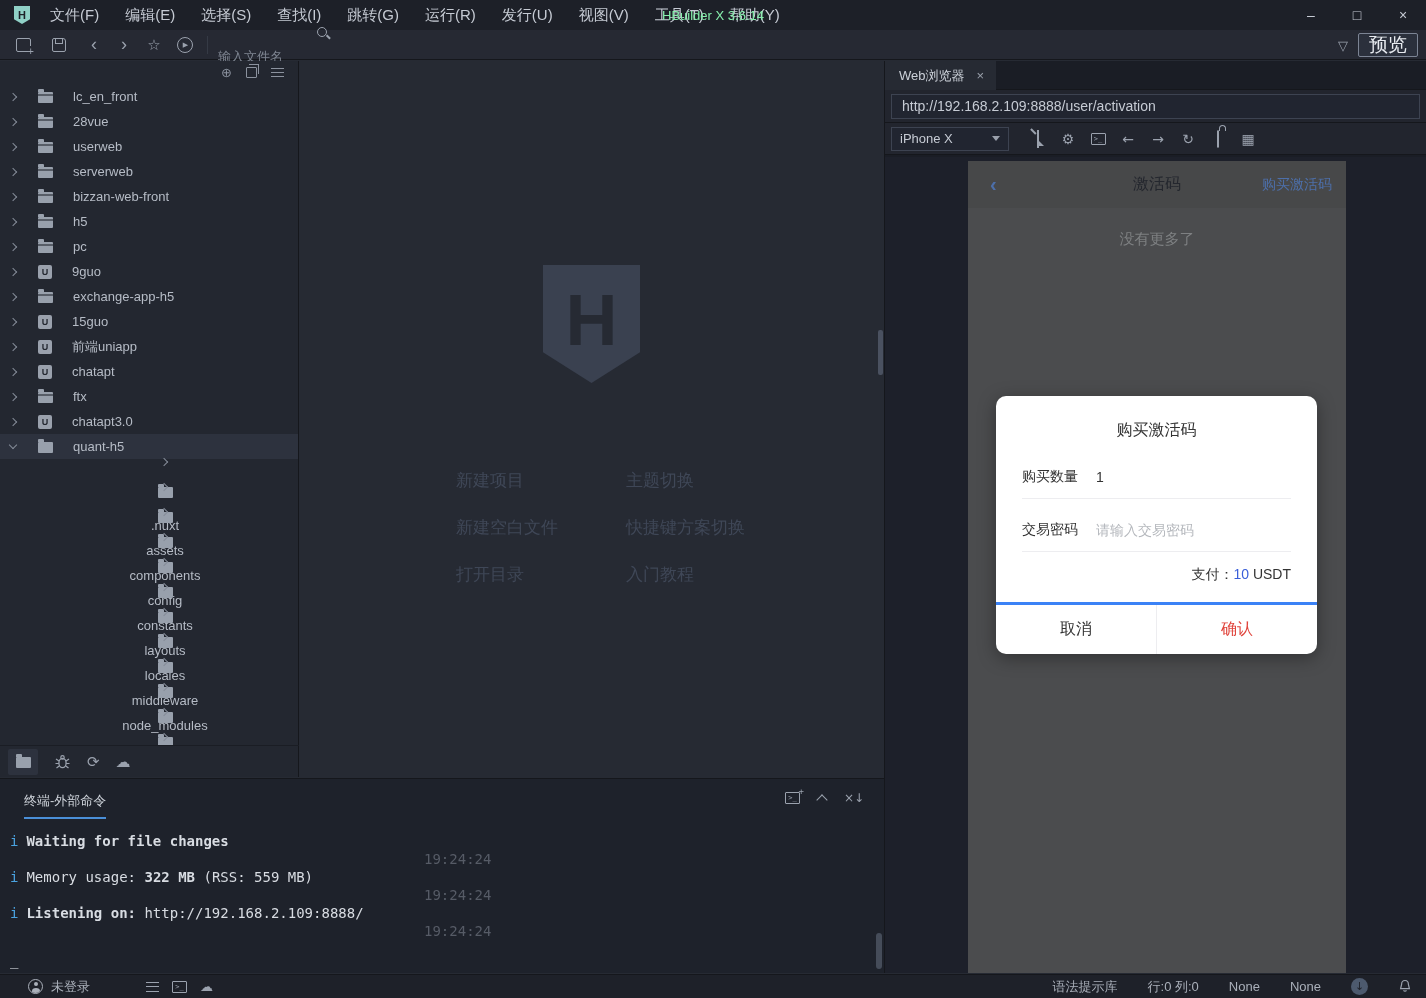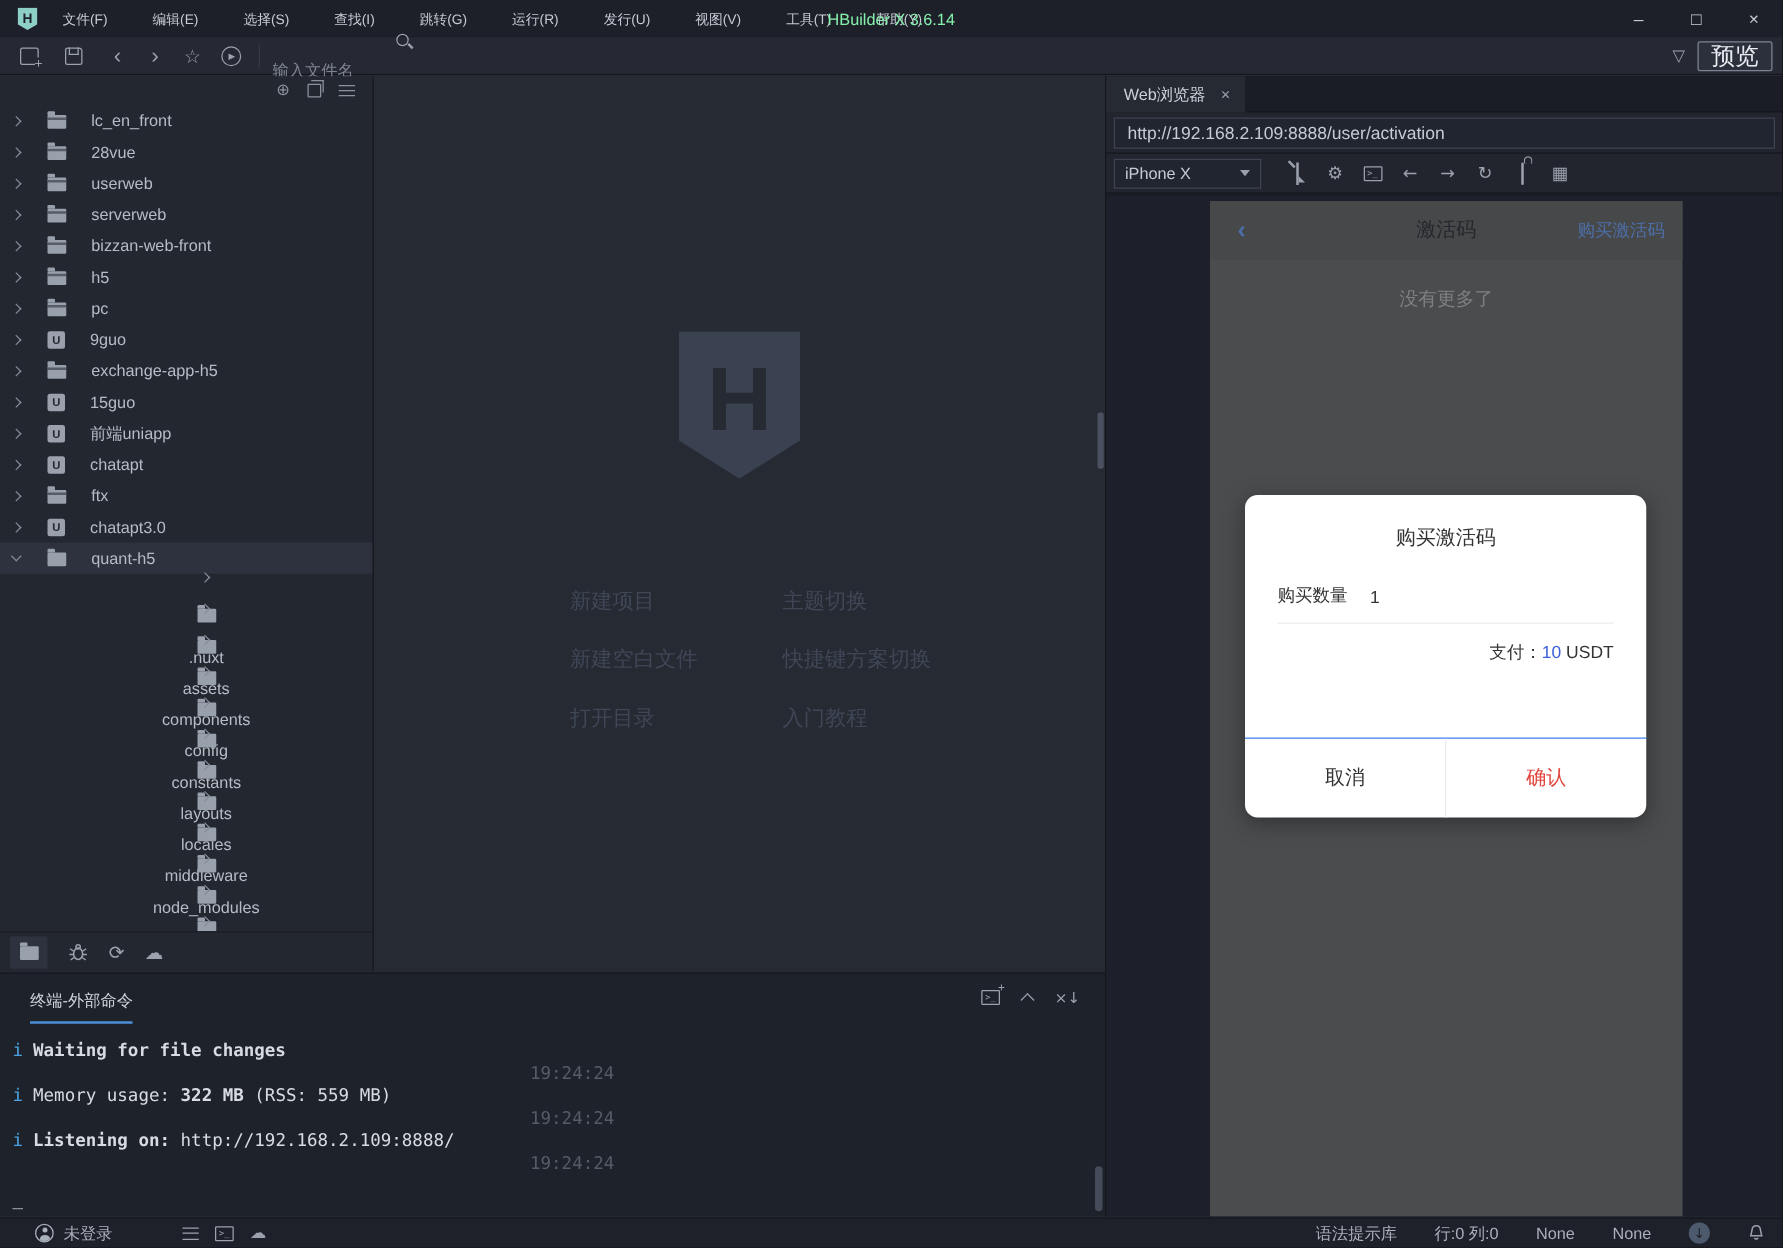--- a/index.html
+++ b/index.html
@@ -4,21 +4,21 @@
 <style>
   * { margin:0; padding:0; box-sizing:border-box; }
   html,body { background:#0c0d11; }
   body { font-family:"Liberation Sans", sans-serif; }
   .app { position:relative; width:1426px; height:998px; background:#262a33; overflow:hidden; color:#c3c8d1; }
 
   
   .titlebar { position:absolute; left:0; top:0; width:1426px; height:30px; background:#1d2028; display:flex; align-items:center; }
   .appicon { width:16px; height:18px; margin-left:14px; background:#8fd0c6; clip-path:polygon(0 0,100% 0,100% 74%,50% 100%,0 74%);
              display:flex; align-items:center; justify-content:center; color:#1d2028; font-size:11px; font-weight:bold; }
-  .menus { display:flex; margin-left:20px; gap:36px; font-size:11px; color:#c6cbd4; }
+  .menus { display:flex; margin-left:20px; gap:26px; font-size:15px; color:#c6cbd4; }
   .menus span { cursor:default; }
   .wintitle { position:absolute; left:0; right:0; text-align:center; font-size:13px; color:#86efac; pointer-events:none; }
   .winctl { position:absolute; right:0; top:0; height:30px; display:flex; }
   .winctl span { width:46px; height:30px; display:flex; align-items:center; justify-content:center; font-size:14px; color:#c6cbd4; }
 
   
   .toolbar { position:absolute; left:0; top:30px; width:1426px; height:30px; background:#262933; border-bottom:1px solid #15171c; display:flex; align-items:center; }
   .tbico { color:#9ba2ae; font-size:15px; width:30px; text-align:center; font-family:"DejaVu Sans", sans-serif; }
   .tb-newfile { position:relative; width:15px; height:14px; border:1.4px solid #9ba2ae; border-radius:2px; margin:0 8px 0 16px; }
   .tb-newfile::after { content:"+"; position:absolute; right:-4px; bottom:-6px; font-size:11px; color:#9ba2ae; background:#262933; line-height:1; }
@@ -99,21 +99,21 @@
   
   .modal { position:absolute; left:28px; top:235px; width:321px; height:258px; background:#ffffff; border-radius:10px; color:#333; box-shadow:0 4px 18px rgba(0,0,0,.35); }
   .m-title { text-align:center; margin-top:24px; font-size:16px; color:#333; }
   .m-body { padding:0 26px; }
   .m-row { height:44px; margin-top:9px; display:flex; align-items:center; gap:18px; font-size:14px; border-bottom:1px solid #ededf0; }
   .m-row:first-child { margin-top:14px; }
   .m-row input { border:none; outline:none; flex:1; font-size:14px; color:#333; background:transparent; }
   .m-row input::placeholder { color:#b5b8bd; }
   .m-pay { margin-top:14px; text-align:right; font-size:14px; color:#333; }
   .m-pay b { color:#3a5fd9; font-weight:normal; }
-  .m-foot { position:absolute; left:0; bottom:0; width:100%; height:64px; border-top:1px solid #3b82f6; display:flex; }
+  .m-foot { position:absolute; left:0; bottom:0; width:100%; height:52px; border-top:3px solid #3b82f6; display:flex; }
   .m-btn { flex:1; display:flex; align-items:center; justify-content:center; font-size:16px; color:#333; }
   .m-btn.confirm { color:#e0443c; border-left:1px solid #ededf0; }
 
   
   .terminal { position:absolute; left:0; top:778px; width:884px; height:195px; background:#1e222b; border-top:1px solid #15171c; }
   .t-tab { position:absolute; left:24px; top:13px; font-size:13px; color:#cfd4db; padding-bottom:7px; border-bottom:2px solid #4a8fd8; }
   .t-icons { position:absolute; right:20px; top:12px; display:flex; gap:18px; align-items:center; color:#9ba2ae; }
   .i-newterm { position:relative; width:15px; height:12px; border:1.3px solid #9ba2ae; border-radius:1px; display:flex; align-items:center; justify-content:center; font-size:7px; font-family:"DejaVu Sans Mono", monospace; color:#9ba2ae; }
   .i-newterm::after { content:"+"; position:absolute; right:-5px; top:-7px; font-size:9px; }
   .i-up { width:8px; height:8px; border-left:1.6px solid #9ba2ae; border-top:1.6px solid #9ba2ae; transform:rotate(45deg); margin-top:3px; }
@@ -391,20 +391,24 @@
         </div>
         <div class="ph-empty">没有更多了</div>
 
         <div class="modal">
           <div class="m-title">购买激活码</div>
           <div class="m-body">
             <div class="m-row">
               <span>购买数量</span>
               <span>1</span>
             </div>
+            <div class="m-row">
+              <span>交易密码</span>
+              <input placeholder="请输入交易密码" style="">
+            </div>
             <div class="m-pay">
               <span>支付：</span><b>10</b><span> USDT</span>
             </div>
           </div>
           <div class="m-foot">
             <div class="m-btn">取消</div>
             <div class="m-btn confirm">确认</div>
           </div>
         </div>
       </div>

